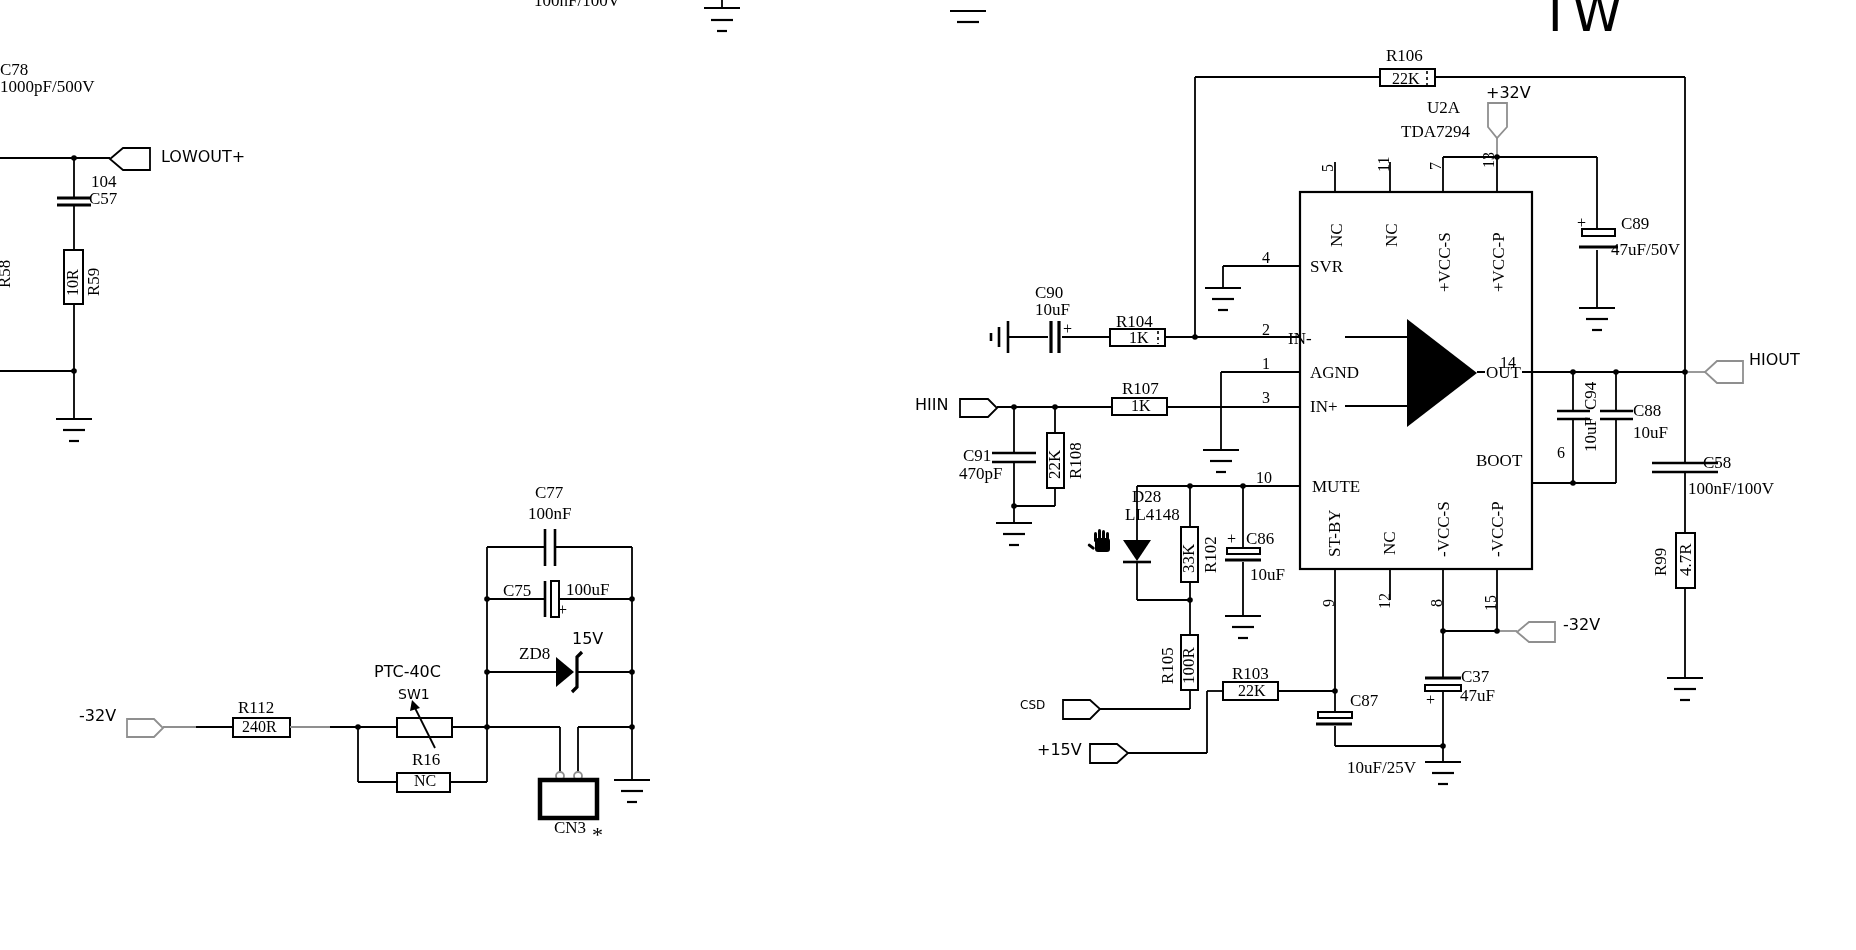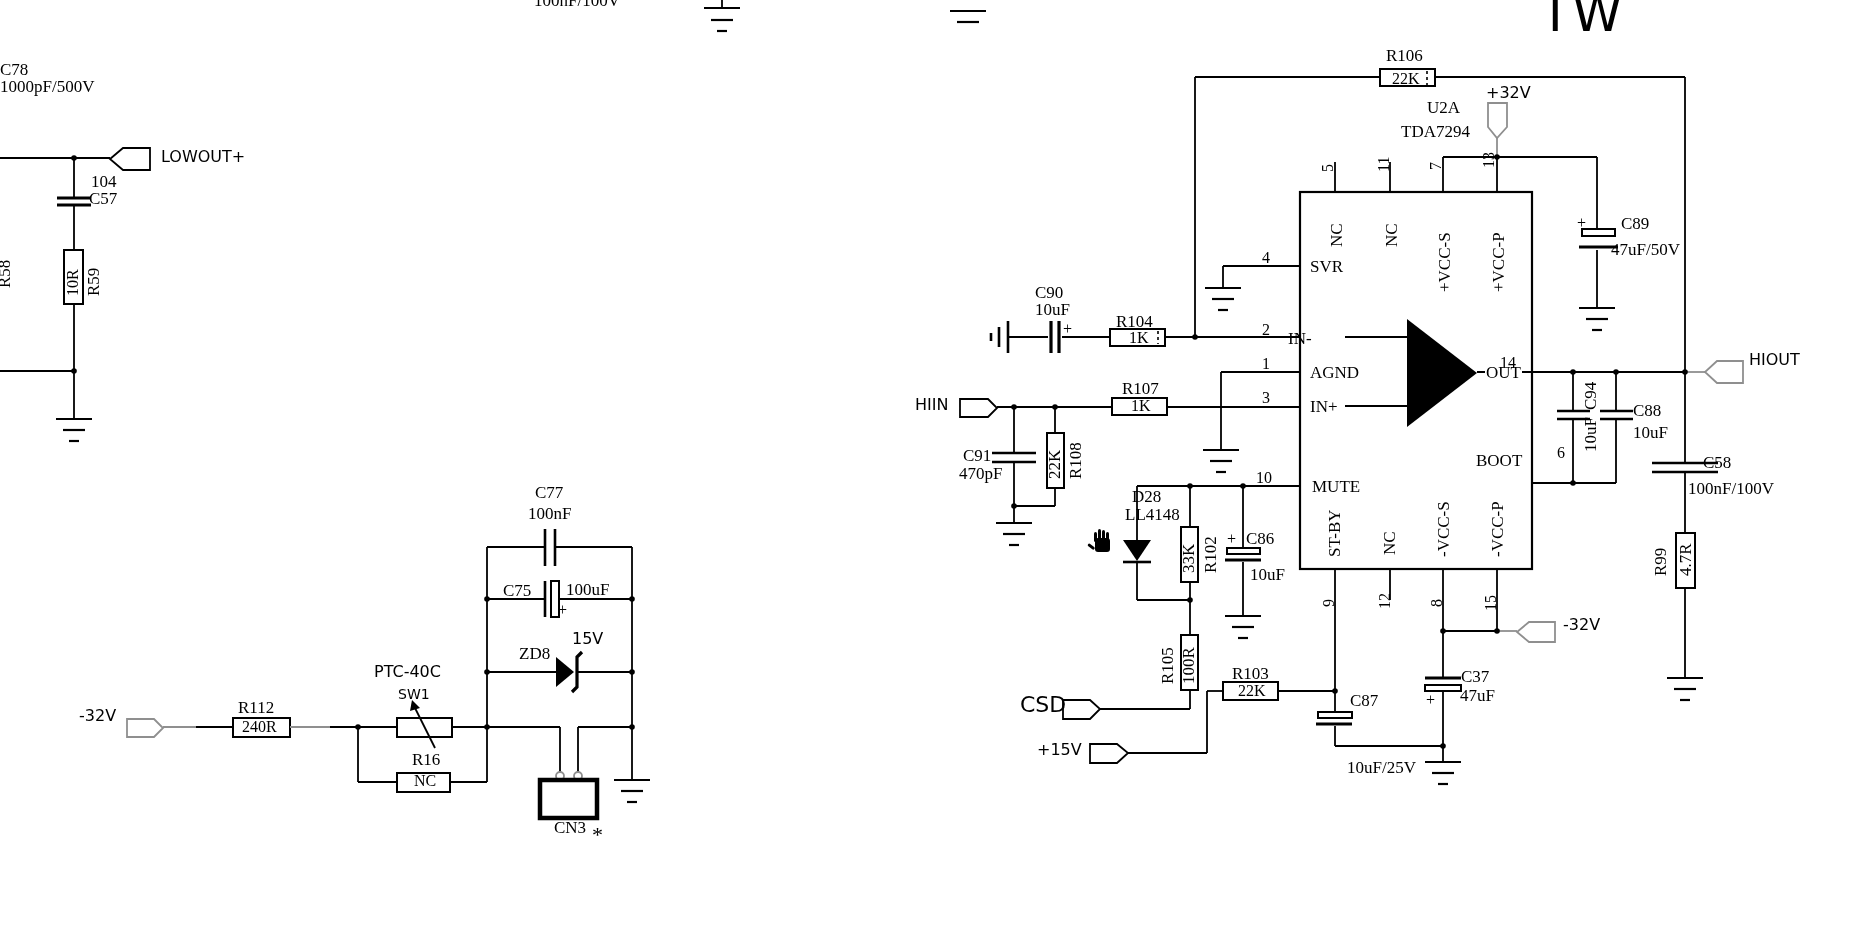--- a/index.html
+++ b/index.html
@@ -389,21 +389,21 @@
       <span class="lbl serif" style="left: 1125px; top: 505px;">LL4148</span>
       <span class="lbl serif" style="left: 1227px; top: 529px; font-size: 16px;">+</span>
       <span class="lbl serif" style="left: 1246px; top: 529px;">C86</span>
       <span class="lbl serif" style="left: 1250px; top: 565px;">10uF</span>
       <span class="lbl serif rot" style="left: 1199px; top: 553px;">33K</span>
       <span class="lbl serif rot" style="left: 1221px; top: 553px;">R102</span>
       <span class="lbl serif rot" style="left: 1178px; top: 664px;">R105</span>
       <span class="lbl serif rot" style="left: 1199px; top: 664px;">100R</span>
       <span class="lbl serif" style="left: 1232px; top: 664px;">R103</span>
       <span class="lbl serif" style="left: 1238px; top: 681px; font-size: 16px;">22K</span>
-      <span class="lbl sans" style="left: 1020px; top: 695px; font-size: 22px;">CSD</span>
+      <span class="lbl sans" style="left: 1020px; top: 695px; font-size: 12px;">CSD</span>
       <span class="lbl sans" style="left: 1037px; top: 740px; font-size: 16px;">+15V</span>
       <span class="lbl serif" style="left: 1350px; top: 691px;">C87</span>
       <span class="lbl serif" style="left: 1347px; top: 758px; text-align: right;">10uF/25V</span>
       <span class="lbl serif" style="left: 1461px; top: 667px;">C37</span>
       <span class="lbl serif" style="left: 1460px; top: 686px;">47uF</span>
       <span class="lbl serif" style="left: 1426px; top: 690px; font-size: 16px;">+</span>
       <span class="lbl sans" style="left: 1563px; top: 615px; font-size: 16px;">-32V</span>
       <span class="lbl sans" style="left: 1749px; top: 350px; font-size: 16px;">HIOUT</span>
       <span class="lbl serif rot" style="left: 1601px; top: 390px;">C94</span>
       <span class="lbl serif rot" style="left: 1601px; top: 432px;">10uF</span>

